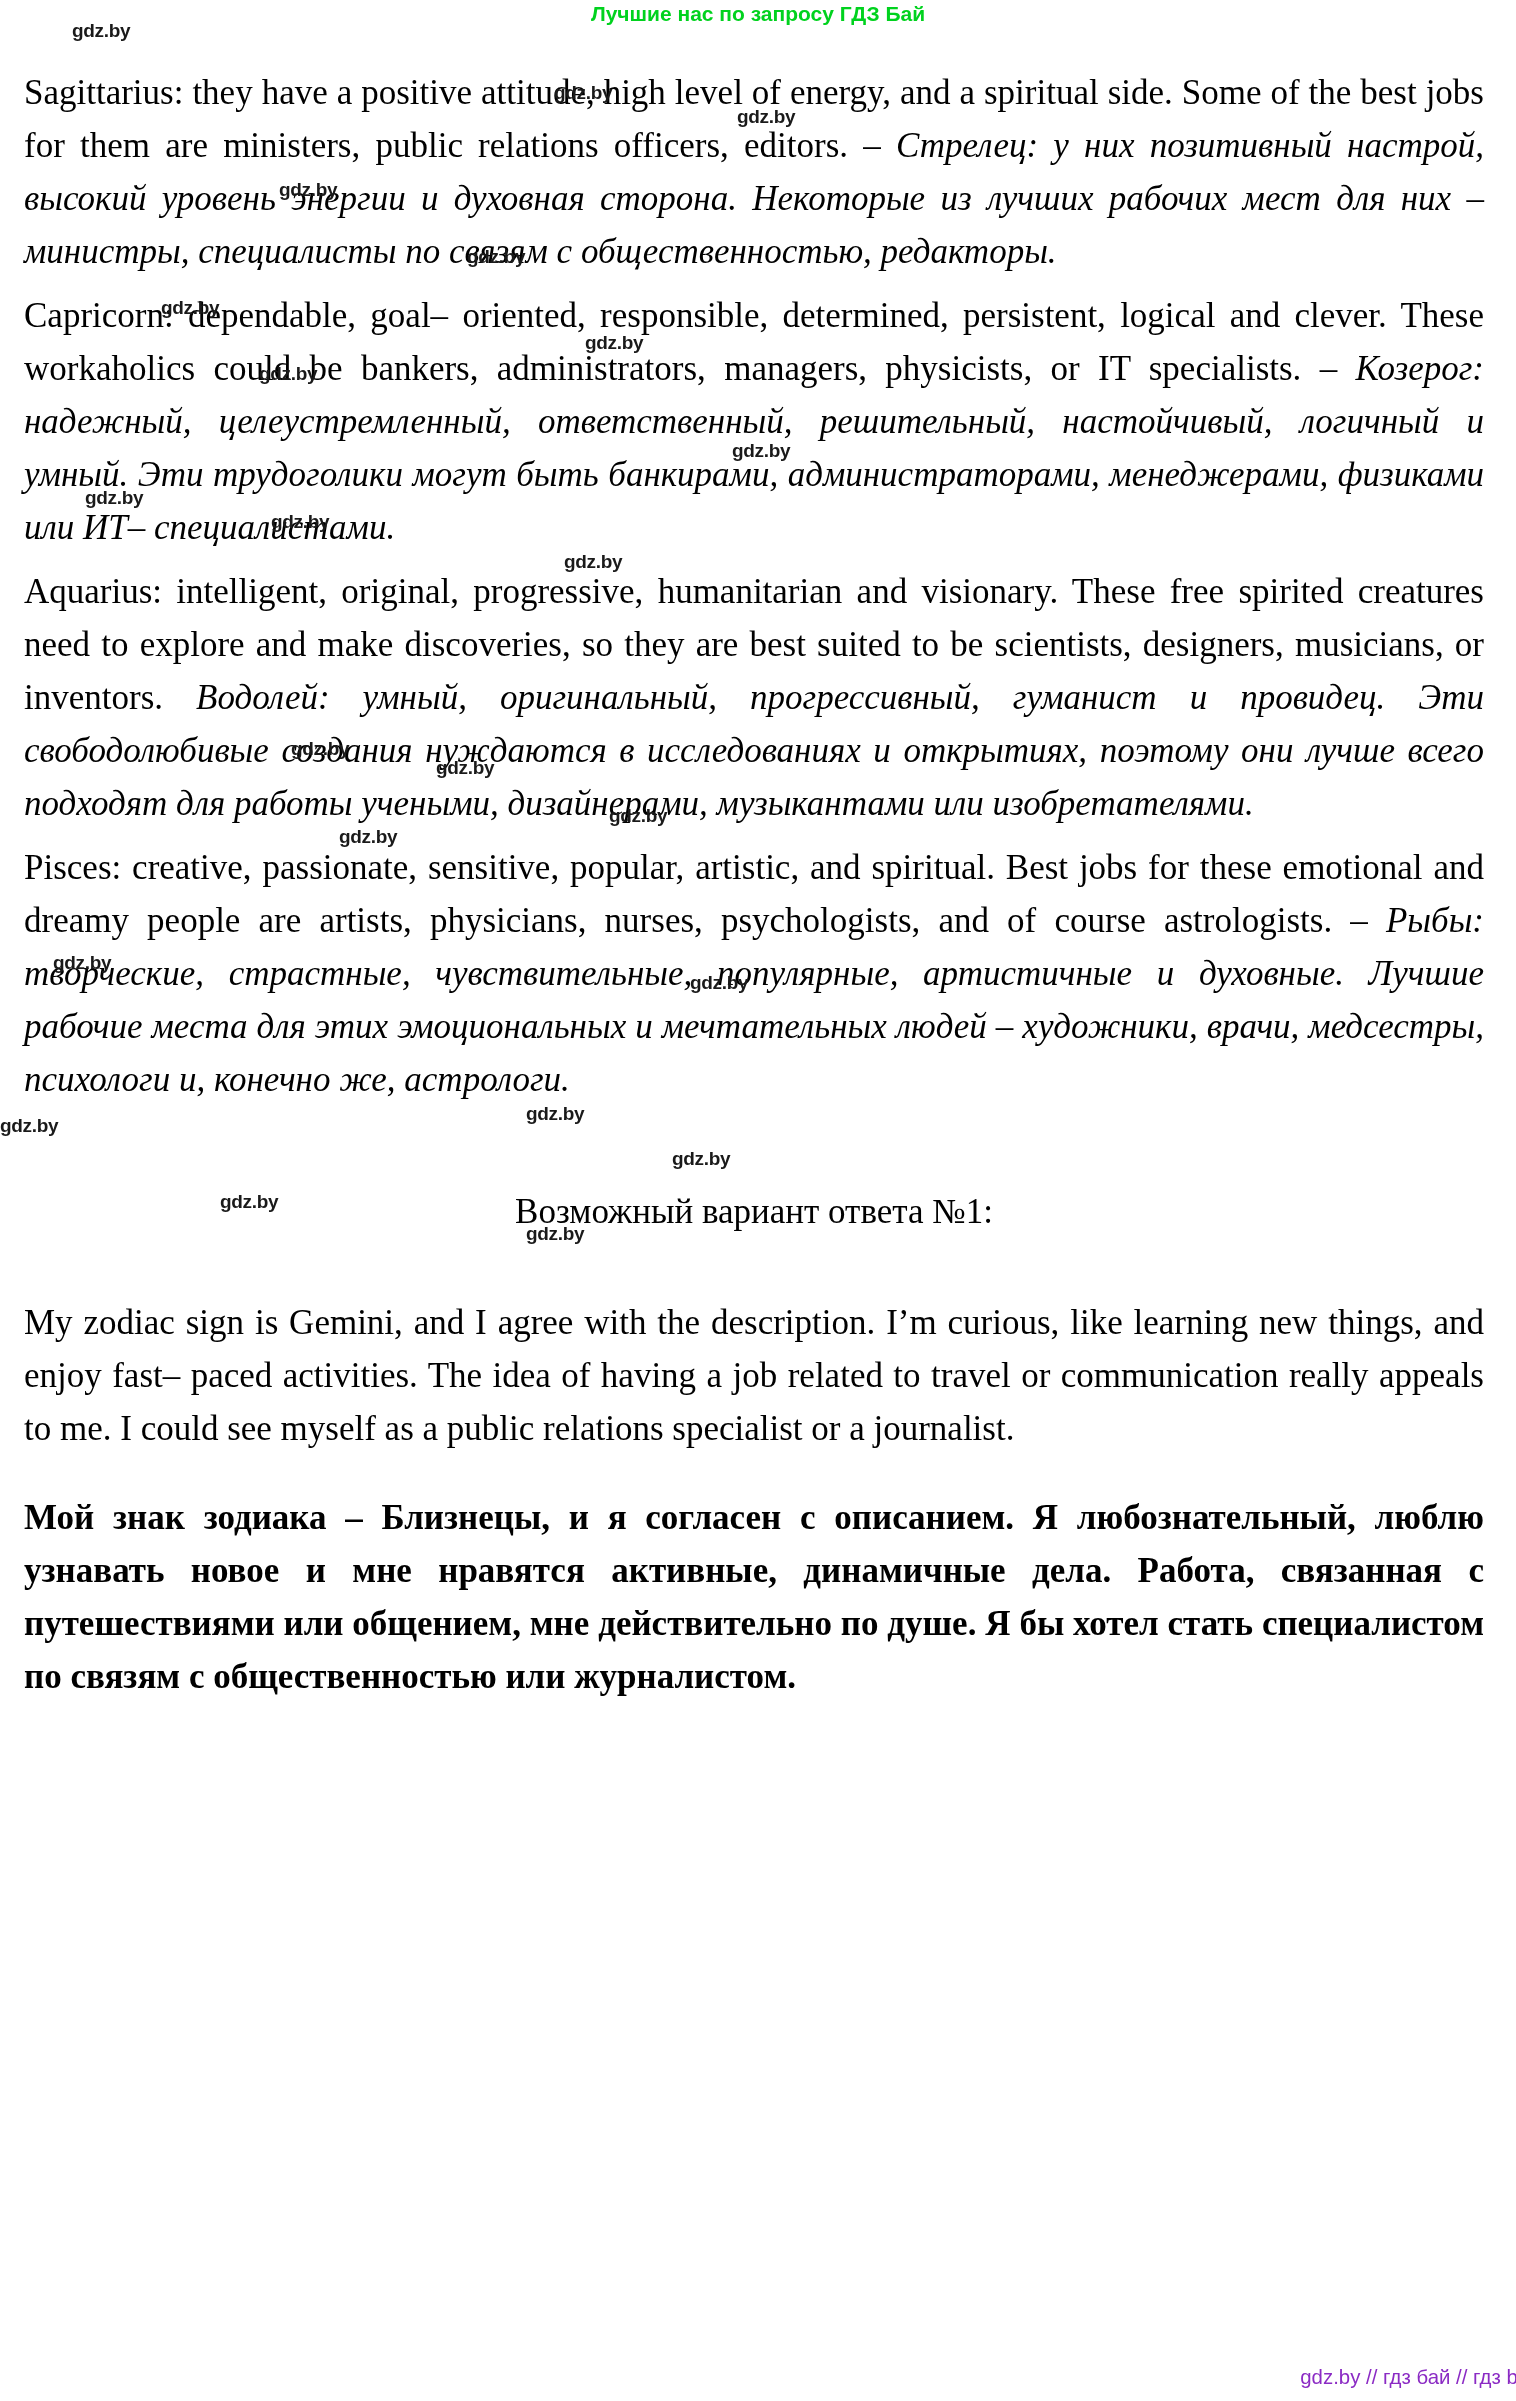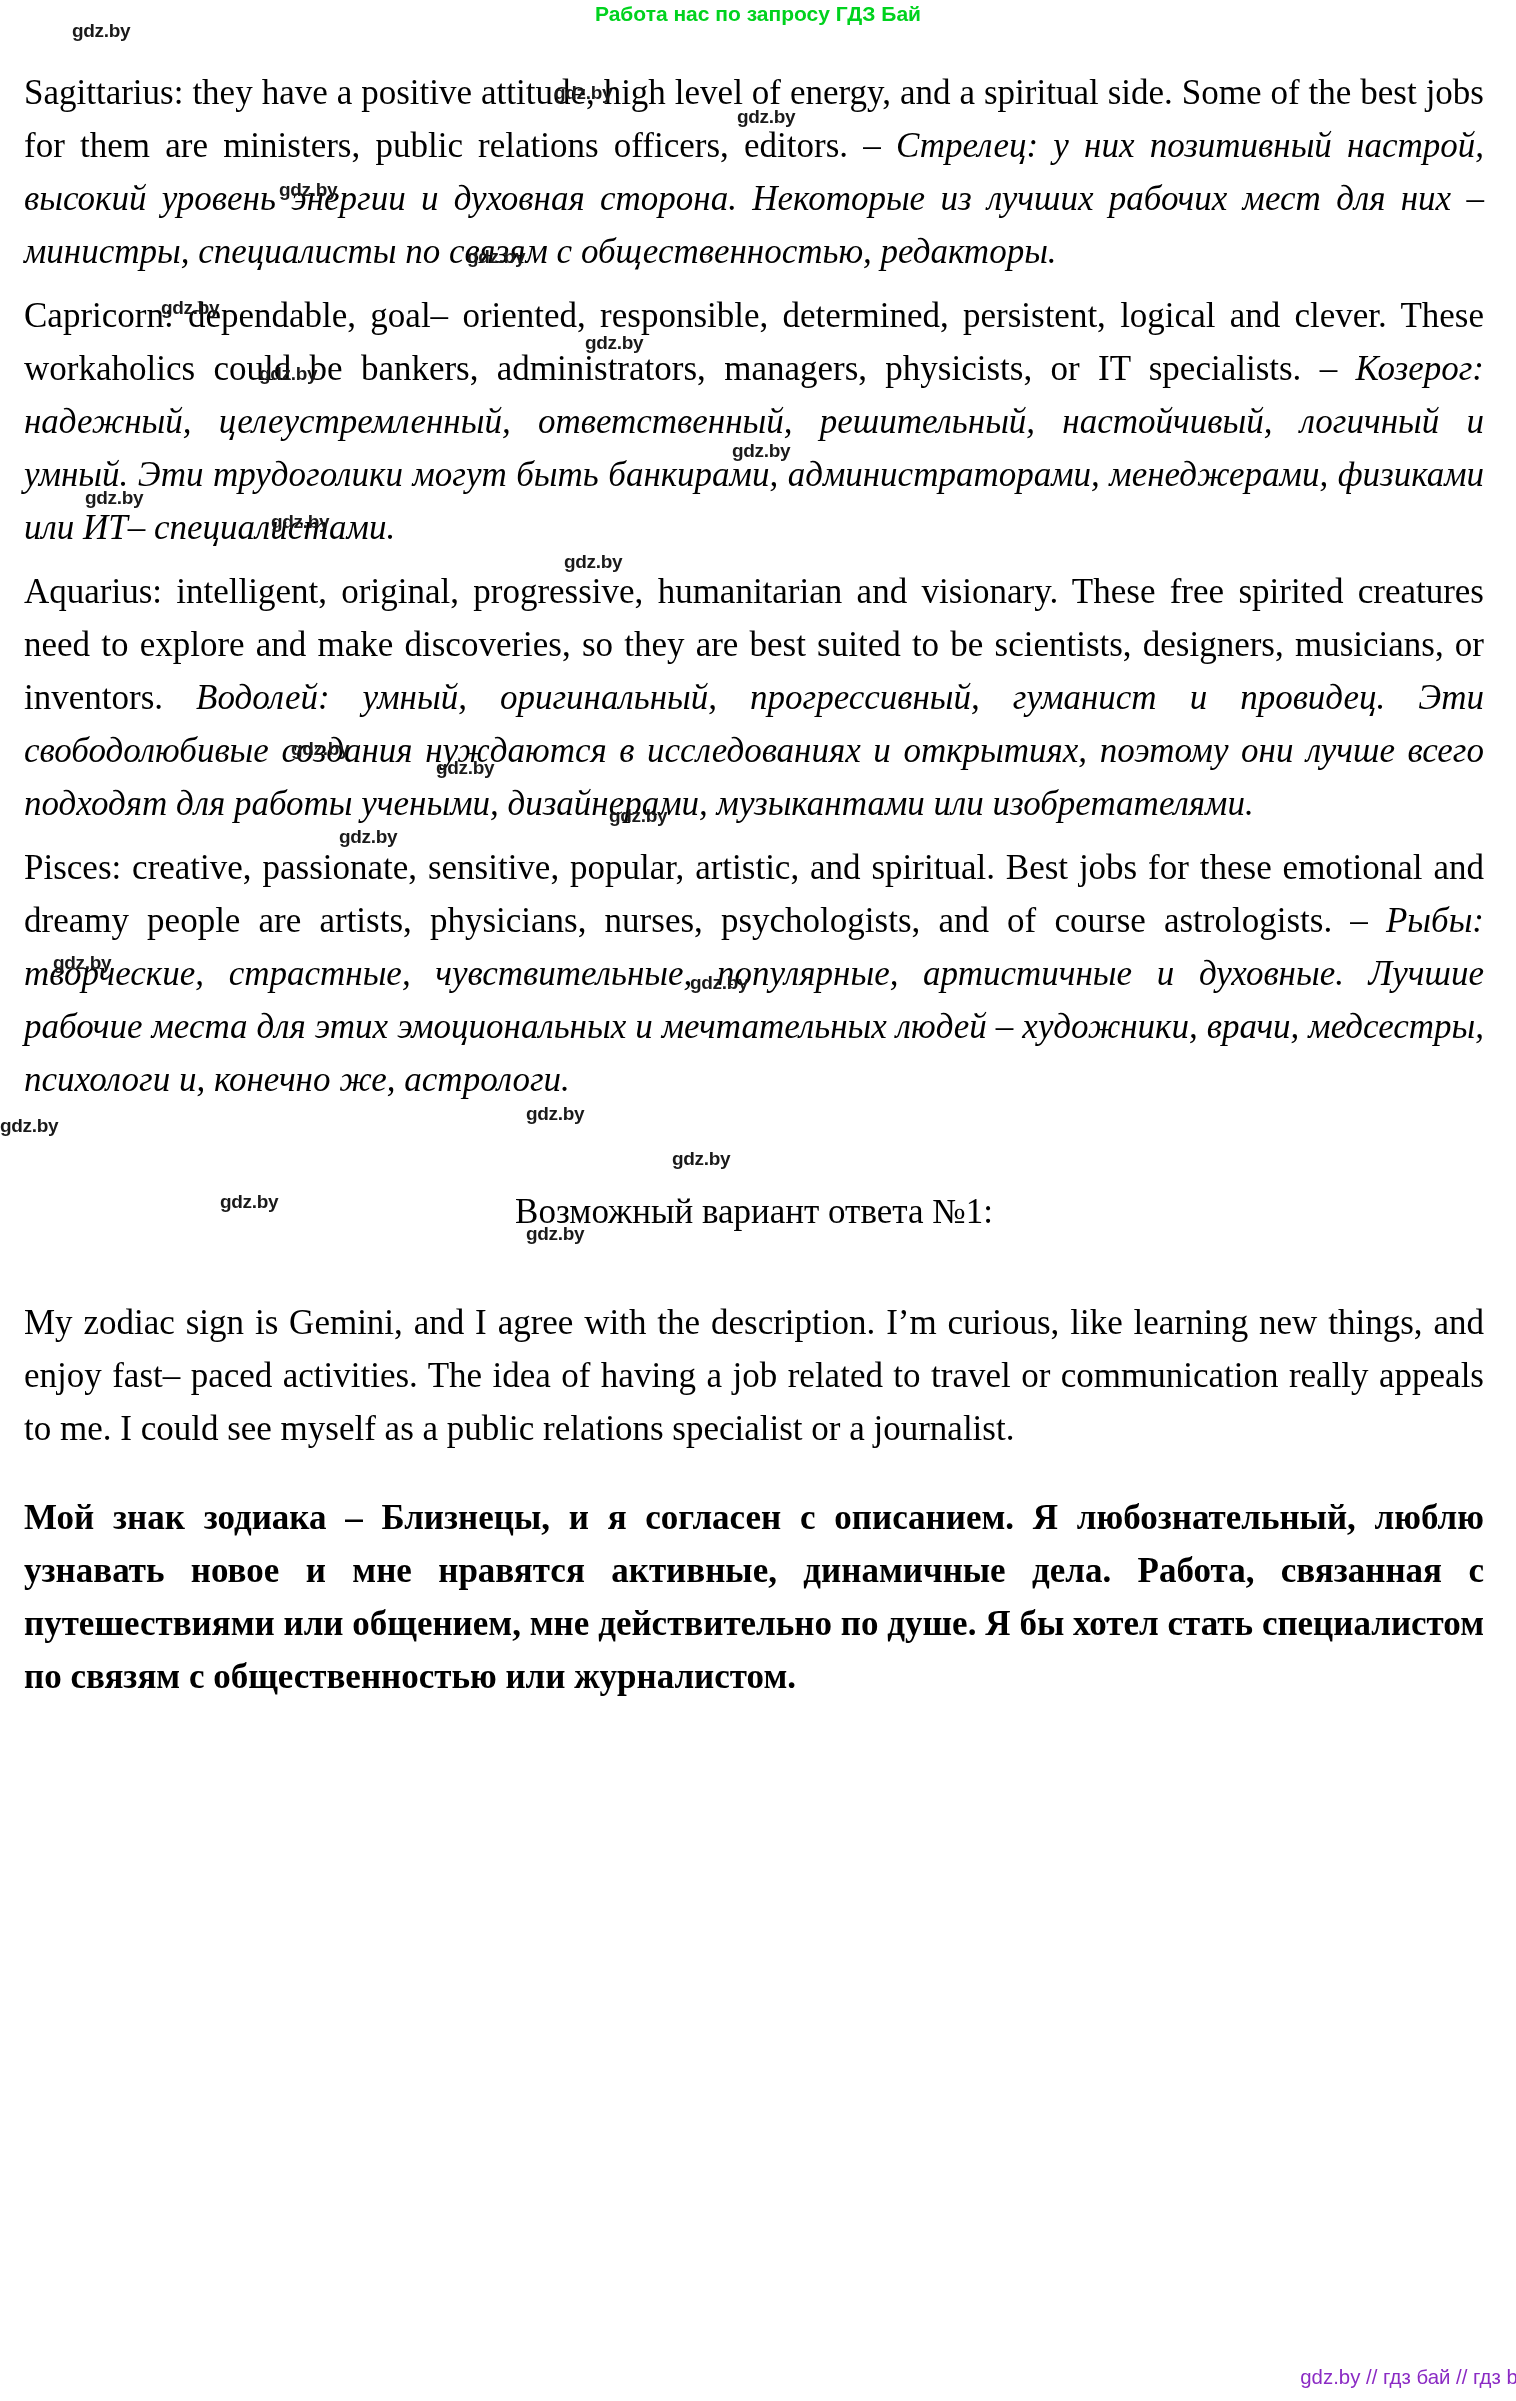--- a/index.html
+++ b/index.html
@@ -91,21 +91,21 @@
     font-family: "Liberation Sans", sans-serif;
     font-size: 20.4px;
     color: #8B2BC4;
     white-space: nowrap;
     padding-left: 12px;
   }
 </style>
 </head>
 <body>
 
-<div class="top-banner">Работа нас по запросу ГДЗ Бай</div>
+<div class="top-banner">Лучшие нас по запросу ГДЗ Бай</div>
 
 <div class="page">
 
   <p class="para">
     <span class="inline-eng">Sagittarius: they have a positive attitude, high level of energy, and a spiritual side. Some of the best jobs for them are ministers, public relations officers, editors. – </span><span class="inline-rus">Стрелец: у них позитивный настрой, высокий уровень энергии и духовная сторона. Некоторые из лучших рабочих мест для них – министры, специалисты по связям с общественностью, редакторы.</span>
   </p>
 
   <div class="gap-sm"></div>
 
   <p class="para">

